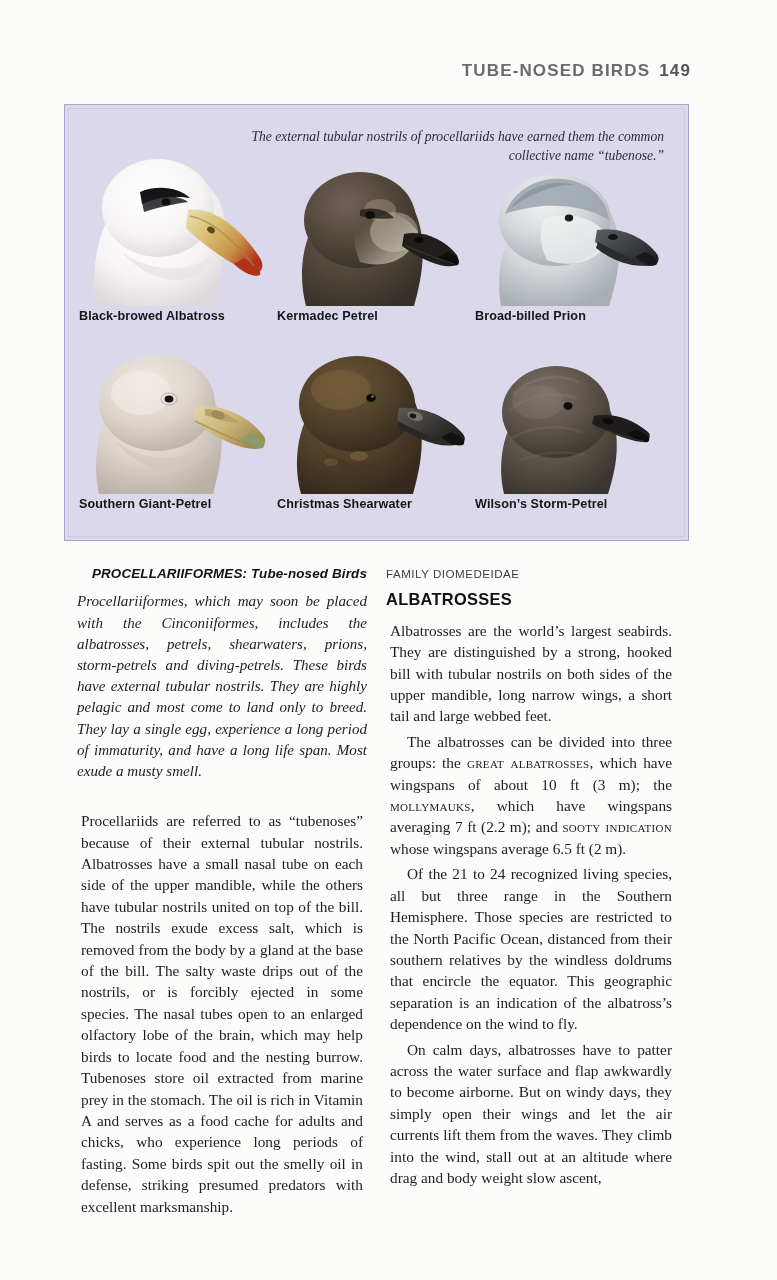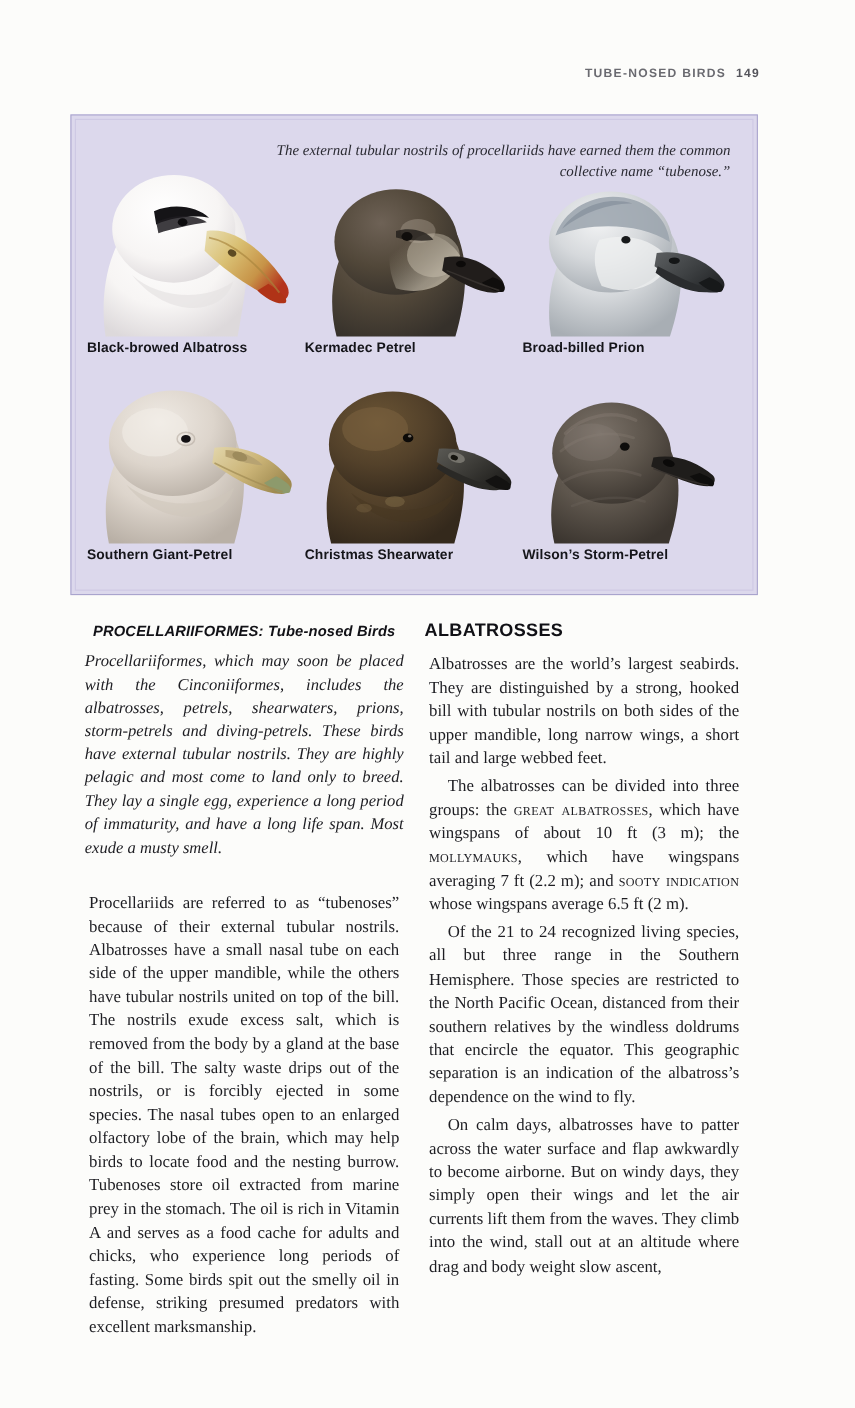--- a/index.html
+++ b/index.html
@@ -13,21 +13,21 @@
   .page{
     position:absolute;inset:0;
     background:#fcfcfa;
   }
 
   
   .running-head{
     position:absolute;
     top:61px;right:86px;
     font-family:"Liberation Sans", sans-serif;
-    font-size:11px;
+    font-size:17px;
     letter-spacing:1.15px;
     color:#ururu;
     color:#6a6a70;
     font-weight:600;
     white-space:nowrap;
   }
   .running-head .pg{margin-left:9px;color:#55555c;}
 
   
   .plate{
@@ -105,21 +105,21 @@
   .col-right{left:386px;}
 
   .order-head{
     font-family:"Liberation Sans", sans-serif;
     font-weight:bold;
     font-style:italic;
     font-size:13.4px;
     color:#111116;
     margin:0 0 7px 0;
     letter-spacing:.15px;
-    text-align:center;
+    text-align:right;
   }
   .intro{
     font-style:italic;
     margin:0 0 28px 0;
     font-size:15.1px;
     line-height:21.2px;
     text-align:justify;
   }
   p.body{margin:4px;text-indent:0;}
   p.body + p.body{text-indent:17px;}
@@ -371,20 +371,21 @@
     </div>
   </div>
 
   <div class="col col-left">
     <div class="order-head">PROCELLARIIFORMES: Tube-nosed Birds</div>
     <p class="intro">Procellariiformes, which may soon be placed with the Cinconiiformes, includes the albatrosses, petrels, shearwaters, prions, storm-petrels and diving-petrels. These birds have external tubular nostrils. They are highly pelagic and most come to land only to breed. They lay a single egg, experience a long period of immaturity, and have a long life span. Most exude a musty smell.</p>
     <p class="body">Procellariids are referred to as “tubenoses” because of their external tubular nostrils. Albatrosses have a small nasal tube on each side of the upper mandible, while the others have tubular nostrils united on top of the bill. The nostrils exude excess salt, which is removed from the body by a gland at the base of the bill. The salty waste drips out of the nostrils, or is forcibly ejected in some species. The nasal tubes open to an enlarged olfactory lobe of the brain, which may help birds to locate food and the nesting burrow. Tubenoses store oil extracted from marine prey in the stomach. The oil is rich in Vitamin A and serves as a food cache for adults and chicks, who experience long periods of fasting. Some birds spit out the smelly oil in defense, striking presumed predators with excellent marksmanship.</p>
   </div>
 
   <div class="col col-right">
+    <div class="family-line">FAMILY DIOMEDEIDAE</div>
     <div class="family-name">ALBATROSSES</div>
     <p class="body">Albatrosses are the world’s largest seabirds. They are distinguished by a strong, hooked bill with tubular nostrils on both sides of the upper mandible, long narrow wings, a short tail and large webbed feet.</p>
     <p class="body"><span>The albatrosses can be divided into three groups: the </span><span class="sc">great albatrosses</span><span>, which have wingspans of about 10 ft (3 m); the </span><span class="sc">mollymauks</span><span>, which have wingspans averaging 7 ft (2.2 m); and </span><span class="sc">sooty indication</span><span> whose wingspans average 6.5 ft (2 m).</span></p>
     <p class="body">Of the 21 to 24 recognized living species, all but three range in the Southern Hemisphere. Those species are restricted to the North Pacific Ocean, distanced from their southern relatives by the windless doldrums that encircle the equator. This geographic separation is an indication of the albatross’s dependence on the wind to fly.</p>
     <p class="body">On calm days, albatrosses have to patter across the water surface and flap awkwardly to become airborne. But on windy days, they simply open their wings and let the air currents lift them from the waves. They climb into the wind, stall out at an altitude where drag and body weight slow ascent,</p>
   </div>
 
 </div>
 
 </body></html>

